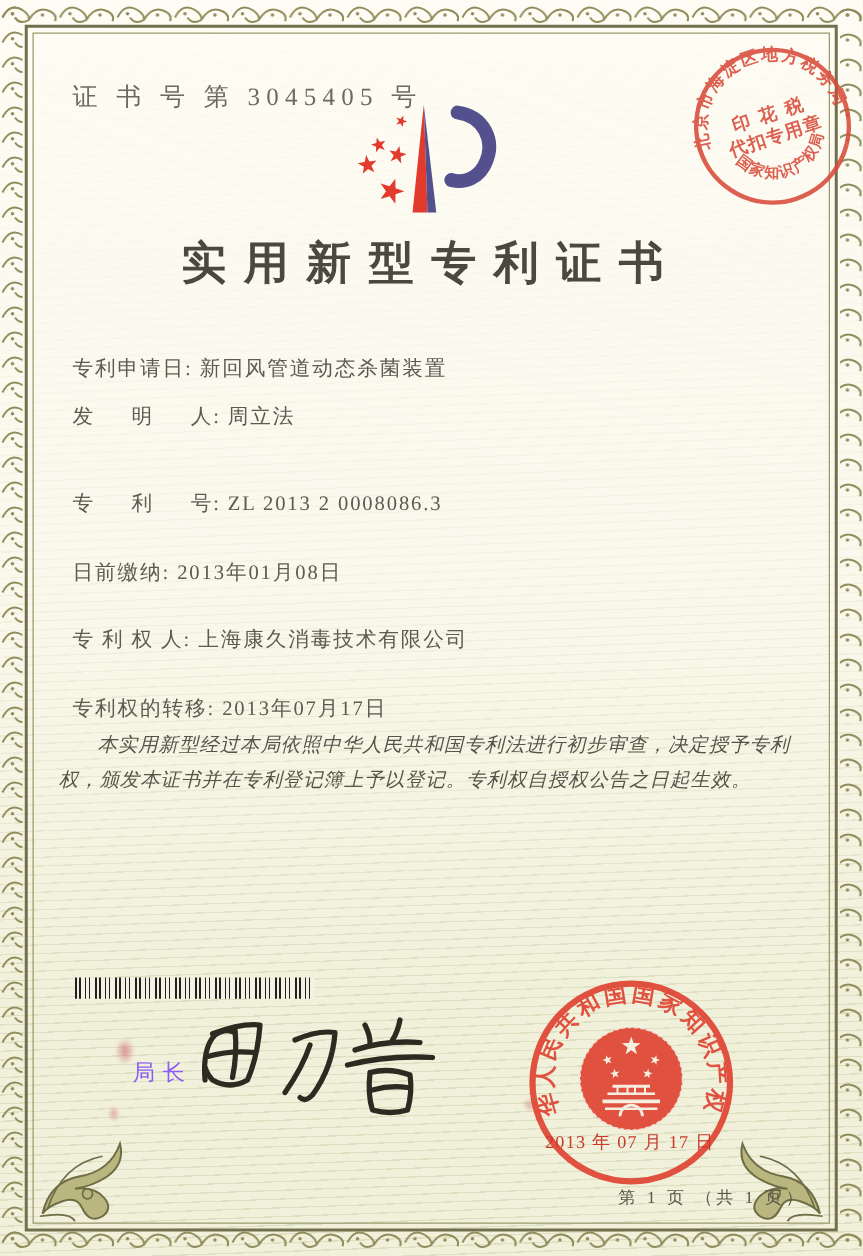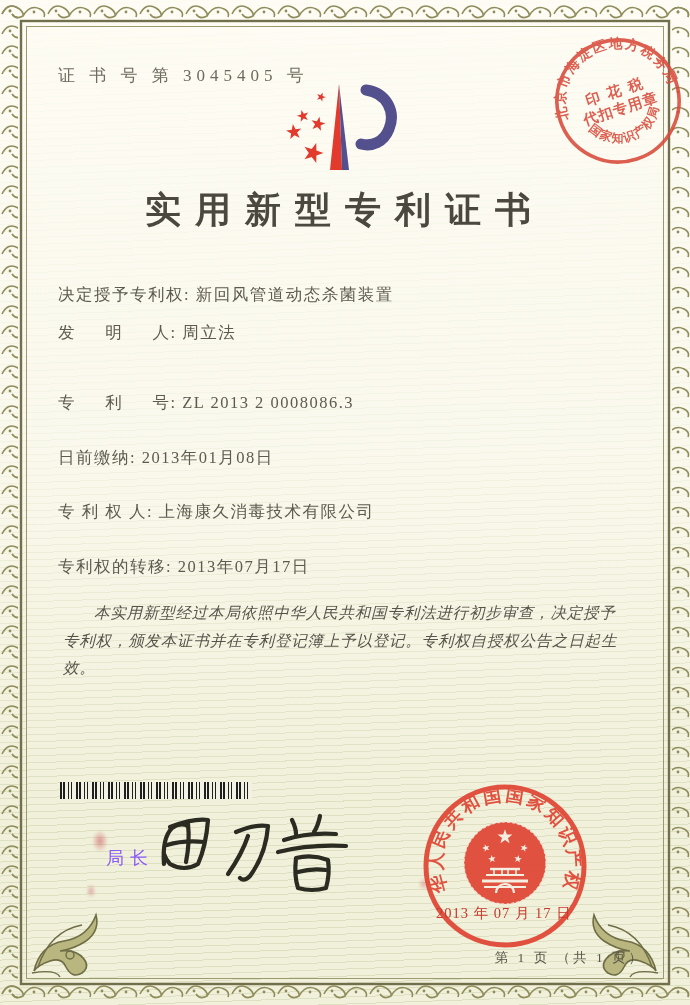--- a/index.html
+++ b/index.html
@@ -8,30 +8,30 @@
     font-family:"Liberation Serif","DejaVu Serif",serif;
     background:
       linear-gradient(180deg, rgba(255,253,246,.92) 0%, rgba(255,253,246,.65) 45%, rgba(255,253,246,.15) 72%, rgba(255,253,246,0) 80%),
       repeating-linear-gradient(178deg, rgba(168,182,128,.28) 0 1px, rgba(0,0,0,0) 1px 7px),
       #f1f0da;
   }
   .abs{position:absolute;}
   
   #frame-svg{left:0;top:0;width:690px;height:1005px;pointer-events:none;}
   
-  .cert-number{left:58px;top:64px;font-size:17px;letter-spacing:5px;color:#6e6b5e;}
+  .cert-number{left:58px;top:64px;font-size:20px;letter-spacing:5px;color:#6e6b5e;}
   .logo{left:284px;top:84px;width:128px;height:96px;}
   .title{left:0;top:186px;width:690px;text-align:center;font-size:36px;font-weight:600;
          letter-spacing:14px;color:#4a483f;}
   
   .field{left:58px;width:575px;font-size:16.5px;color:#5d5a4f;letter-spacing:1.5px;white-space:pre;}
   .f0{top:284px}.f1{top:322px}.f2{top:392px}.f3{top:447px}.f4{top:501px}.f5{top:556px}
   
   .body-text{left:47px;top:583px;width:600px;color:#56544a;}
-  .body-text p{margin:16px;text-indent:2em;font-size:15.5px;line-height:27.5px;letter-spacing:.8px;font-style:italic;}
+  .body-text p{margin:0;text-indent:2em;font-size:15.5px;line-height:27.5px;letter-spacing:.8px;font-style:italic;}
   
   .barcode{left:60px;top:782px;width:192px;height:17px;
     background:repeating-linear-gradient(90deg,#20201c 0 2px,#f3f1e4 2px 3px,#20201c 3px 5px,#f3f1e4 5px 8px,#20201c 8px 9px,#f3f1e4 9px 11px,#20201c 11px 12px,#f3f1e4 12px 16px);}
   .director{left:106px;top:846px;font-size:18px;letter-spacing:6px;color:#8b5cf6;}
   .signature{left:150px;top:798px;width:210px;height:105px;}
   .seal{left:420px;top:781px;width:170px;height:170px;opacity:.92;}
   .seal-date{left:436px;top:904px;width:150px;font-size:14.5px;color:#c8392c;letter-spacing:1px;white-space:pre;}
   .footer{left:0;top:949px;width:645px;text-align:right;font-size:13.5px;letter-spacing:3px;color:#595649;}
   .tax-stamp{left:551px;top:34px;width:134px;height:134px;transform:rotate(-18deg);opacity:.88;}
   .stain{pointer-events:none;border-radius:50%;filter:blur(1px);}
@@ -93,21 +93,21 @@
   <polygon points="55,0 58,86 65,86" fill="#54508e"></polygon>
   <use href="#star" fill="#e23a2d" transform="translate(37,13) scale(0.48) rotate(20)"></use>
   <use href="#star" fill="#e23a2d" transform="translate(19,32) scale(0.62) rotate(-15)"></use>
   <use href="#star" fill="#e23a2d" transform="translate(34,40) scale(0.74) rotate(12)"></use>
   <use href="#star" fill="#e23a2d" transform="translate(10,48) scale(0.80) rotate(-8)"></use>
   <use href="#star" fill="#e23a2d" transform="translate(29,69) scale(1.05) rotate(18)"></use>
 </svg>
 
 <div class="abs title">实用新型专利证书</div>
 
-<div class="abs field f0"><span>决定授予专利权:</span> <span>新回风管道动态杀菌装置</span></div>
+<div class="abs field f0"><span>专利申请日:</span> <span>新回风管道动态杀菌装置</span></div>
 <div class="abs field f1"><span>发　  明　  人:</span> <span>周立法</span></div>
 <div class="abs field f2"><span>专　  利　  号:</span> <span>ZL 2013 2 0008086.3</span></div>
 <div class="abs field f3"><span>日前缴纳:</span> <span>2013年01月08日</span></div>
 <div class="abs field f4"><span>专 利 权 人:</span> <span>上海康久消毒技术有限公司</span></div>
 <div class="abs field f5"><span>专利权的转移:</span> <span>2013年07月17日</span></div>
 
 <div class="abs body-text">
   <p>本实用新型经过本局依照中华人民共和国专利法进行初步审查，决定授予专利权，颁发本证书并在专利登记簿上予以登记。专利权自授权公告之日起生效。</p>
 </div>
 

